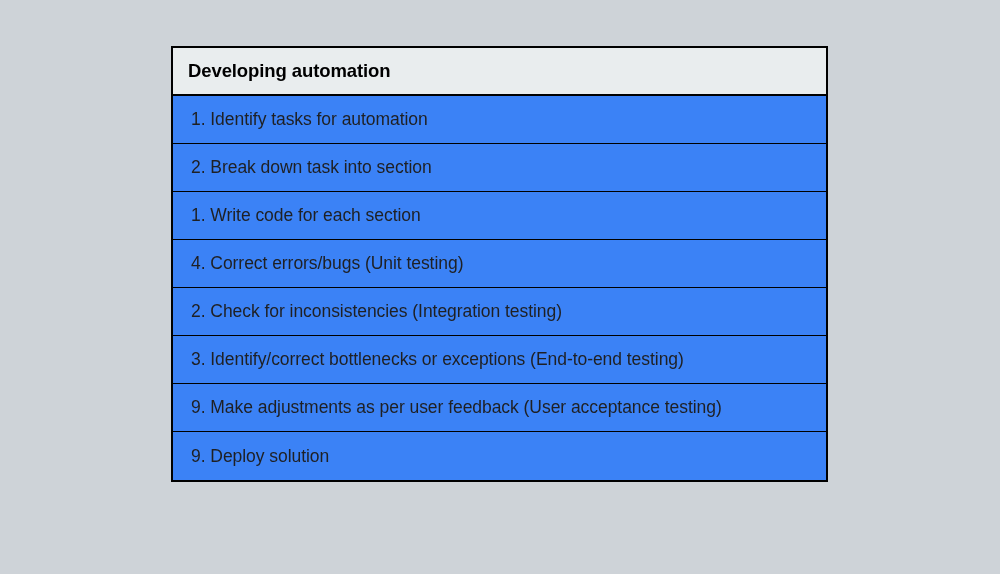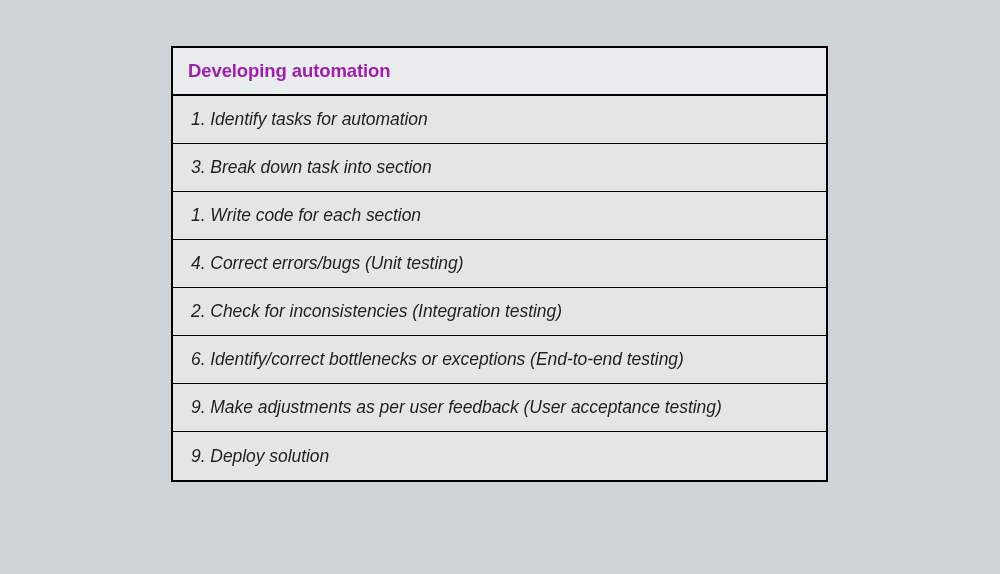--- a/index.html
+++ b/index.html
@@ -32,34 +32,33 @@
     background: #e9edee;
     border-bottom: 2px solid #000000;
     box-sizing: border-box;
     display: flex;
     align-items: center;
     padding-left: 15px;
   }
   .table-header-title {
     font-size: 18.5px;
     font-weight: bold;
-    color: #a21caf;
+    color: #000000;
     letter-spacing: -0.1px;
     white-space: nowrap;
     text-align: right;
   }
   .table-row {
     height: 48px;
-    background: #e5e5e5;
+    background: #3b82f6;
     border-bottom: 1.5px solid #000000;
     box-sizing: border-box;
     display: flex;
     align-items: center;
     padding-left: 18px;
-    font-style: italic;
   }
   .table-row:last-child {
     border-bottom: none;
     text-align: right;
   }
   .row-text {
     font-size: 17.5px;
     font-weight: normal;
     color: #1f2023;
     letter-spacing: -0.05px;
@@ -74,33 +73,33 @@
   <div class="table-card">
 
     <div class="table-header">
       <span class="table-header-title">Developing automation</span>
     </div>
 
     <div class="table-row">
       <span class="row-text">1. Identify tasks for automation</span>
     </div>
     <div class="table-row">
-      <span class="row-text">3. Break down task into section</span>
+      <span class="row-text">2. Break down task into section</span>
     </div>
     <div class="table-row">
       <span class="row-text">1. Write code for each section</span>
     </div>
     <div class="table-row">
       <span class="row-text">4. Correct errors/bugs (Unit testing)</span>
     </div>
     <div class="table-row">
       <span class="row-text">2. Check for inconsistencies (Integration testing)</span>
     </div>
     <div class="table-row">
-      <span class="row-text">6. Identify/correct bottlenecks or exceptions (End-to-end testing)</span>
+      <span class="row-text">3. Identify/correct bottlenecks or exceptions (End-to-end testing)</span>
     </div>
     <div class="table-row">
       <span class="row-text">9. Make adjustments as per user feedback (User acceptance testing)</span>
     </div>
     <div class="table-row">
       <span class="row-text">9. Deploy solution</span>
     </div>
 
   </div>
 

